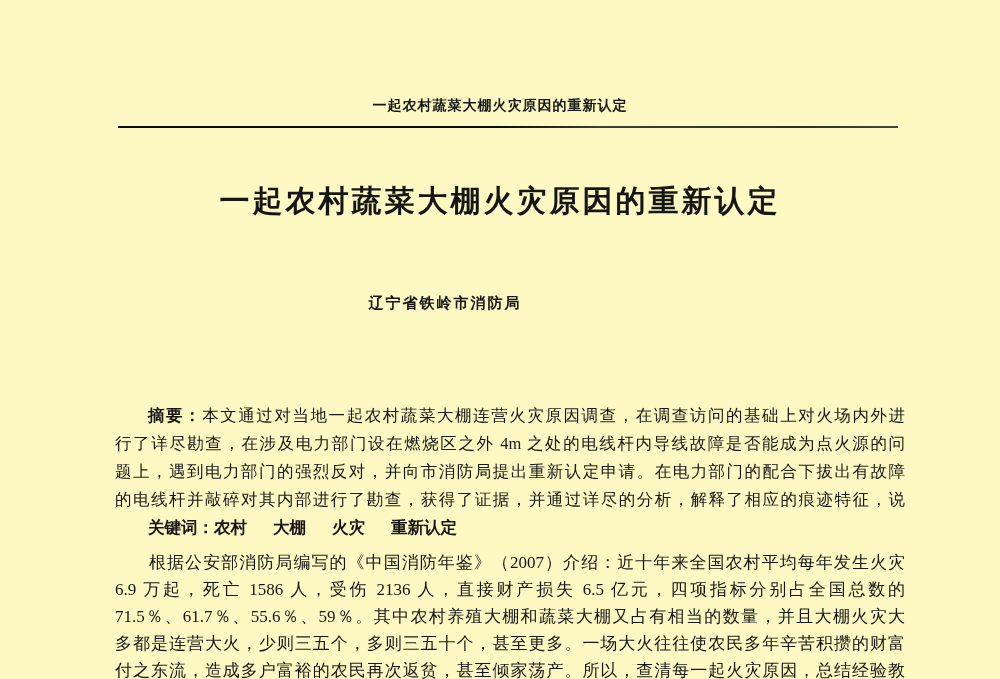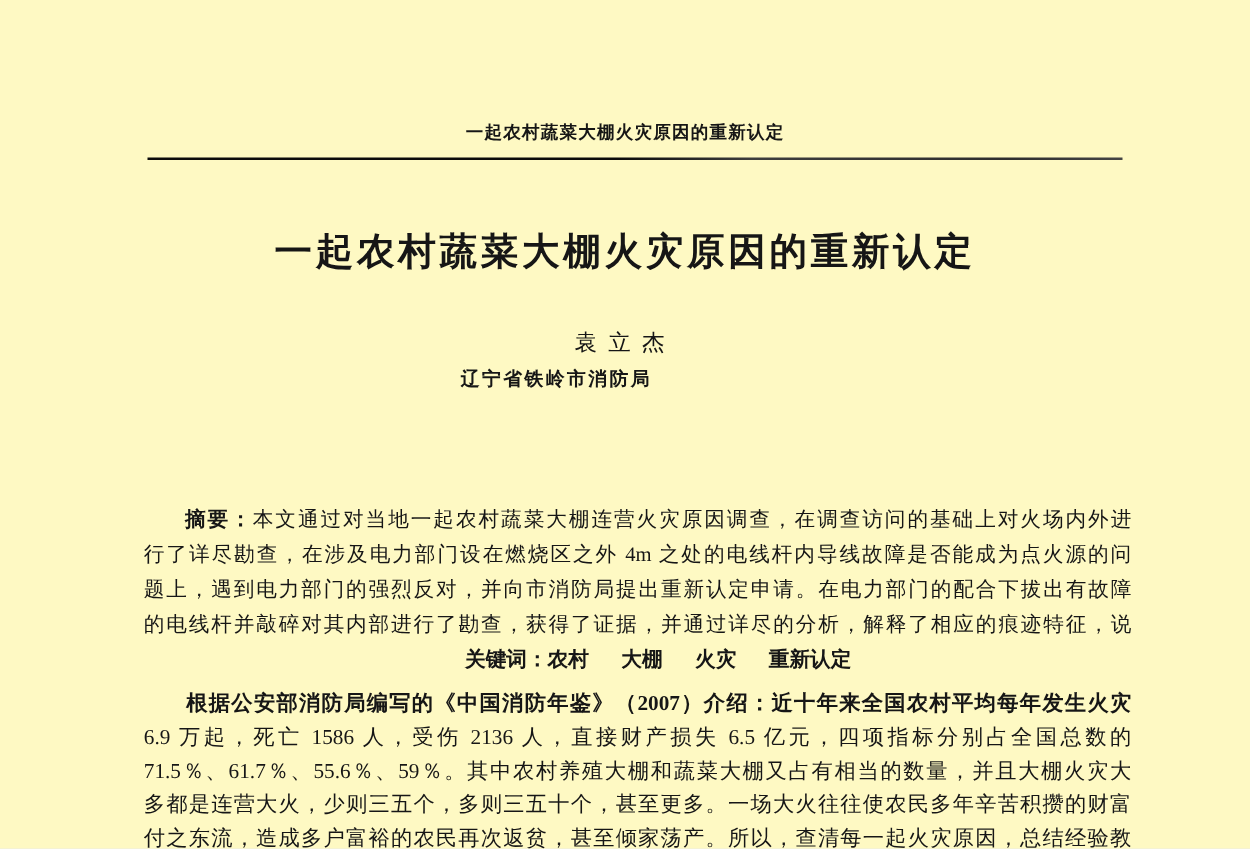--- a/index.html
+++ b/index.html
@@ -90,21 +90,20 @@
   }
   .bold-label {
     font-weight: bold;
   }
   .keywords-line {
     height: 28px;
     line-height: 28px;
     font-size: 16.5px;
     padding-left: 33px;
     font-weight: bold;
-    text-align: center;
   }
   .keyword {
     margin-right: 26px;
   }
   .keyword:last-child {
     margin-right: 0;
   }
   .body-text {
     position: absolute;
     top: 549px;
@@ -115,35 +114,33 @@
     height: 27px;
     line-height: 27px;
     font-size: 17px;
     text-align: justify;
     text-align-last: justify;
     overflow: hidden;
   }
   .body-text .line.first {
     padding-left: 34px;
     width: 756px;
-    font-weight: bold;
   }
 </style>
 </head>
 <body>
 
 <div class="page">
 
   <div class="running-head">一起农村蔬菜大棚火灾原因的重新认定</div>
 
   <div class="head-rule"></div>
 
   <div class="title">一起农村蔬菜大棚火灾原因的重新认定</div>
 
-  <div class="author">袁立杰</div>
 
   <div class="affiliation">辽宁省铁岭市消防局</div>
 
   <div class="abstract">
     <div class="line first"><span class="bold-label">摘要：</span><span>本文通过对当地一起农村蔬菜大棚连营火灾原因调查，在调查访问的基础上对火场内外进</span></div>
     <div class="line">行了详尽勘查，在涉及电力部门设在燃烧区之外 4m 之处的电线杆内导线故障是否能成为点火源的问</div>
     <div class="line">题上，遇到电力部门的强烈反对，并向市消防局提出重新认定申请。在电力部门的配合下拔出有故障</div>
     <div class="line">的电线杆并敲碎对其内部进行了勘查，获得了证据，并通过详尽的分析，解释了相应的痕迹特征，说</div>
     <div class="keywords-line">
       <span class="bold-label">关键词：</span><span class="keyword">农村</span><span class="keyword">大棚</span><span class="keyword">火灾</span><span class="keyword">重新认定</span>

